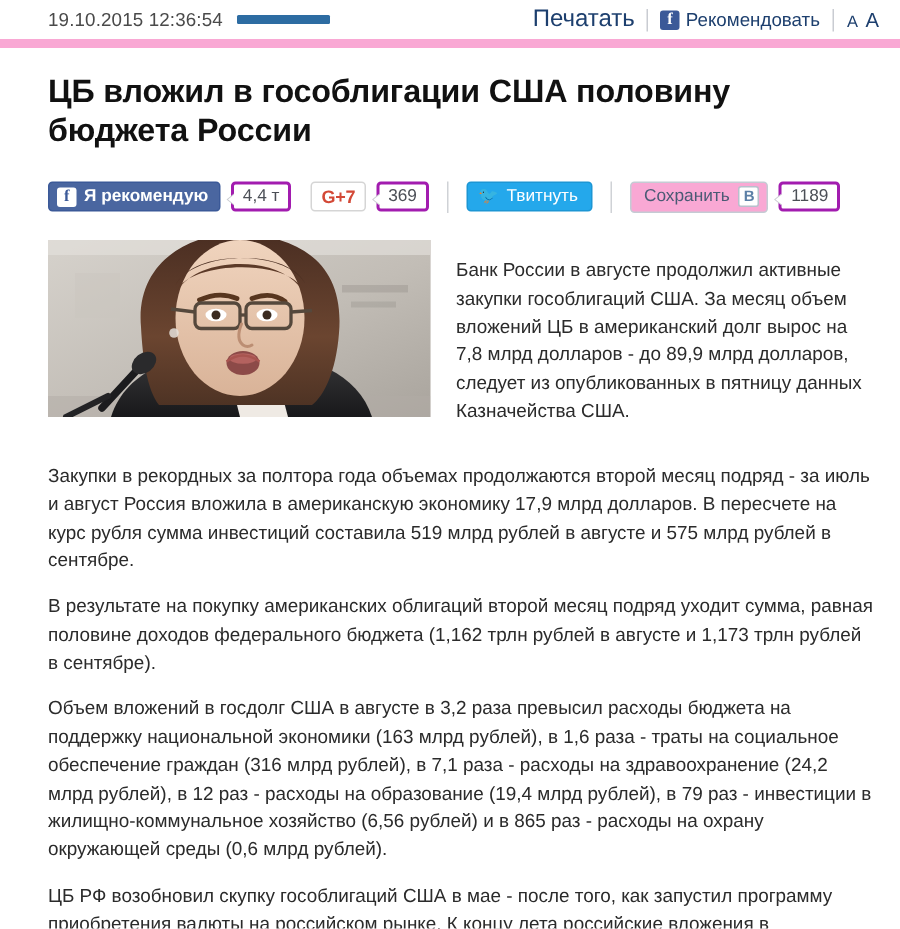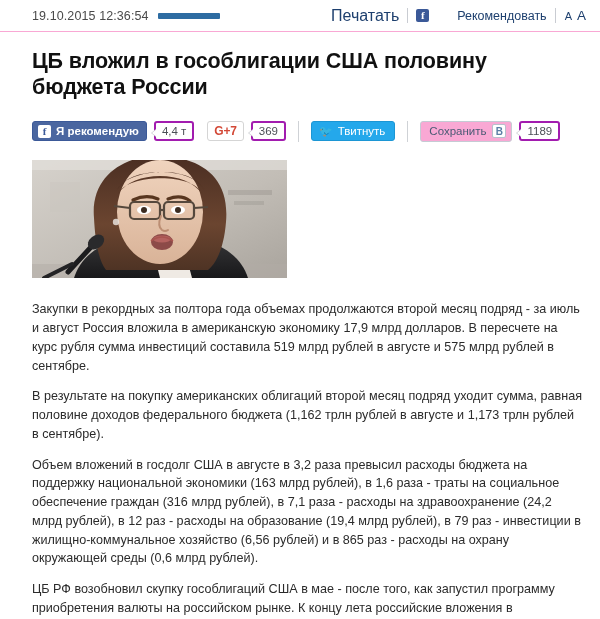--- a/index.html
+++ b/index.html
@@ -22,21 +22,21 @@
     width: 600px;
     height: 619px;
     background: #ffffff;
     box-sizing: border-box;
   }
 
   
   .topbar {
     position: relative;
     height: 32px;
-    border-bottom: 1px solid #f9a8d4;
+    border-bottom: 6px solid #f9a8d4;
     background: #ffffff;
     display: flex;
     align-items: center;
     padding: 0 14px 0 32px;
     box-sizing: border-box;
   }
   .topbar-left {
     display: flex;
     align-items: center;
     gap: 9px;
@@ -90,21 +90,20 @@
     font-size: 11px;
     font-weight: bold;
     line-height: 13px;
     text-align: center;
     font-family: "Liberation Serif", serif;
   }
   .fb-mini-label {
     font-size: 12.5px;
     color: #1d3f6e;
     white-space: nowrap;
-    margin-left: 24px;
   }
   .font-size-ctrl {
     display: inline-flex;
     align-items: baseline;
     gap: 5px;
     padding-left: 9px;
   }
   .fs-small {
     font-size: 11px;
     color: #1d3f6e;
@@ -463,20 +462,21 @@
           <path d="M119 81 q11 -8 22 0" stroke="#a8544f" stroke-width="1.6" fill="none"></path>
 
           <circle cx="84" cy="62" r="3.2" fill="#e6e1da" opacity="0.85"></circle>
 
           <path d="M36 112 L60 86" stroke="#1c1c1e" stroke-width="5" stroke-linecap="round"></path>
           <ellipse cx="64" cy="82" rx="9" ry="6.5" fill="#2a2a2c" transform="rotate(-38 64 82)"></ellipse>
           <path d="M12 118 L40 104" stroke="#232325" stroke-width="4" stroke-linecap="round"></path>
         </svg>
       </div>
 
+      <p class="lead-text">Банк России в августе продолжил активные закупки гособлигаций США. За месяц объем вложений ЦБ в американский долг вырос на 7,8 млрд долларов - до 89,9 млрд долларов, следует из опубликованных в пятницу данных Казначейства США.</p>
     </div>
 
     <p class="para first-body">Закупки в рекордных за полтора года объемах продолжаются второй месяц подряд - за июль и август Россия вложила в американскую экономику 17,9 млрд долларов. В пересчете на курс рубля сумма инвестиций составила 519 млрд рублей в августе и 575 млрд рублей в сентябре.</p>
     <p class="para">В результате на покупку американских облигаций второй месяц подряд уходит сумма, равная половине доходов федерального бюджета (1,162 трлн рублей в августе и 1,173 трлн рублей в сентябре).</p>
     <p class="para">Объем вложений в госдолг США в августе в 3,2 раза превысил расходы бюджета на поддержку национальной экономики (163 млрд рублей), в 1,6 раза - траты на социальное обеспечение граждан (316 млрд рублей), в 7,1 раза - расходы на здравоохранение (24,2 млрд рублей), в 12 раз - расходы на образование (19,4 млрд рублей), в 79 раз - инвестиции в жилищно-коммунальное хозяйство (6,56 рублей) и в 865 раз - расходы на охрану окружающей среды (0,6 млрд рублей).</p>
     <p class="para">ЦБ РФ возобновил скупку гособлигаций США в мае - после того, как запустил программу приобретения валюты на российском рынке. К концу лета российские вложения в американский долг выросли на 23,4 млрд долларов, что позволило РФ подняться с 22-го на 15-е место в списке крупнейших кредиторов США.</p>
 
   </div>
 </div>
 

